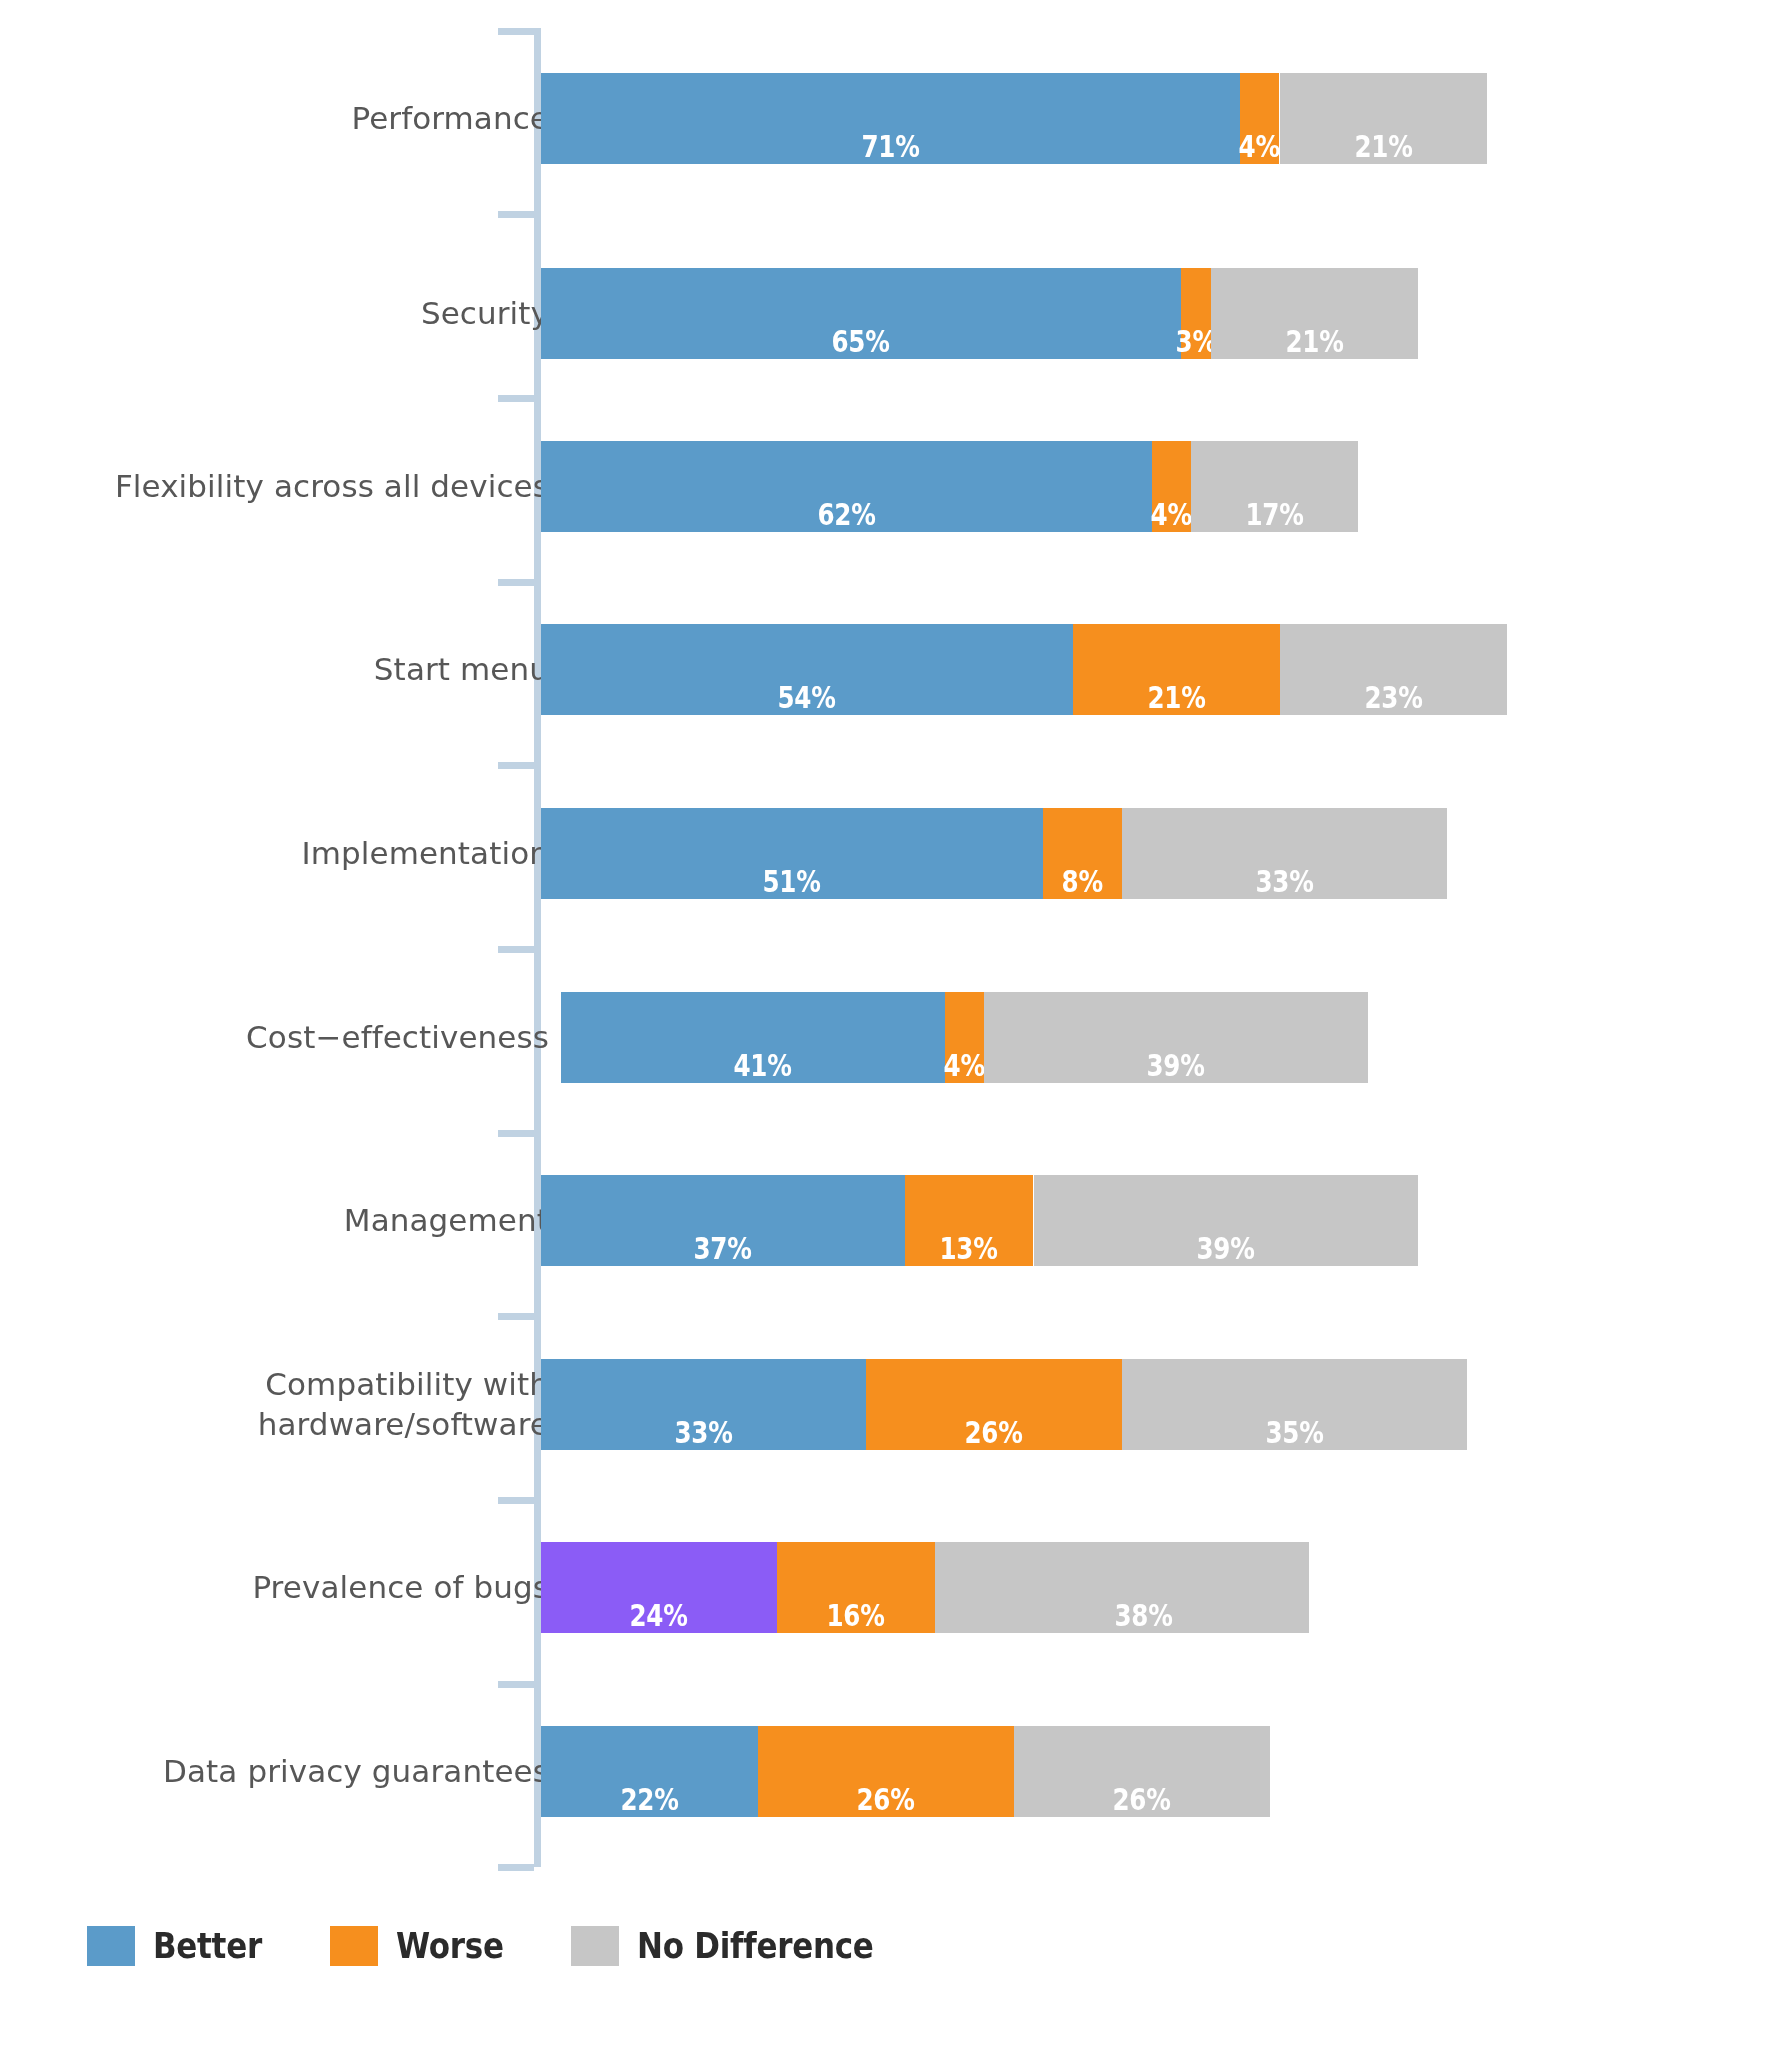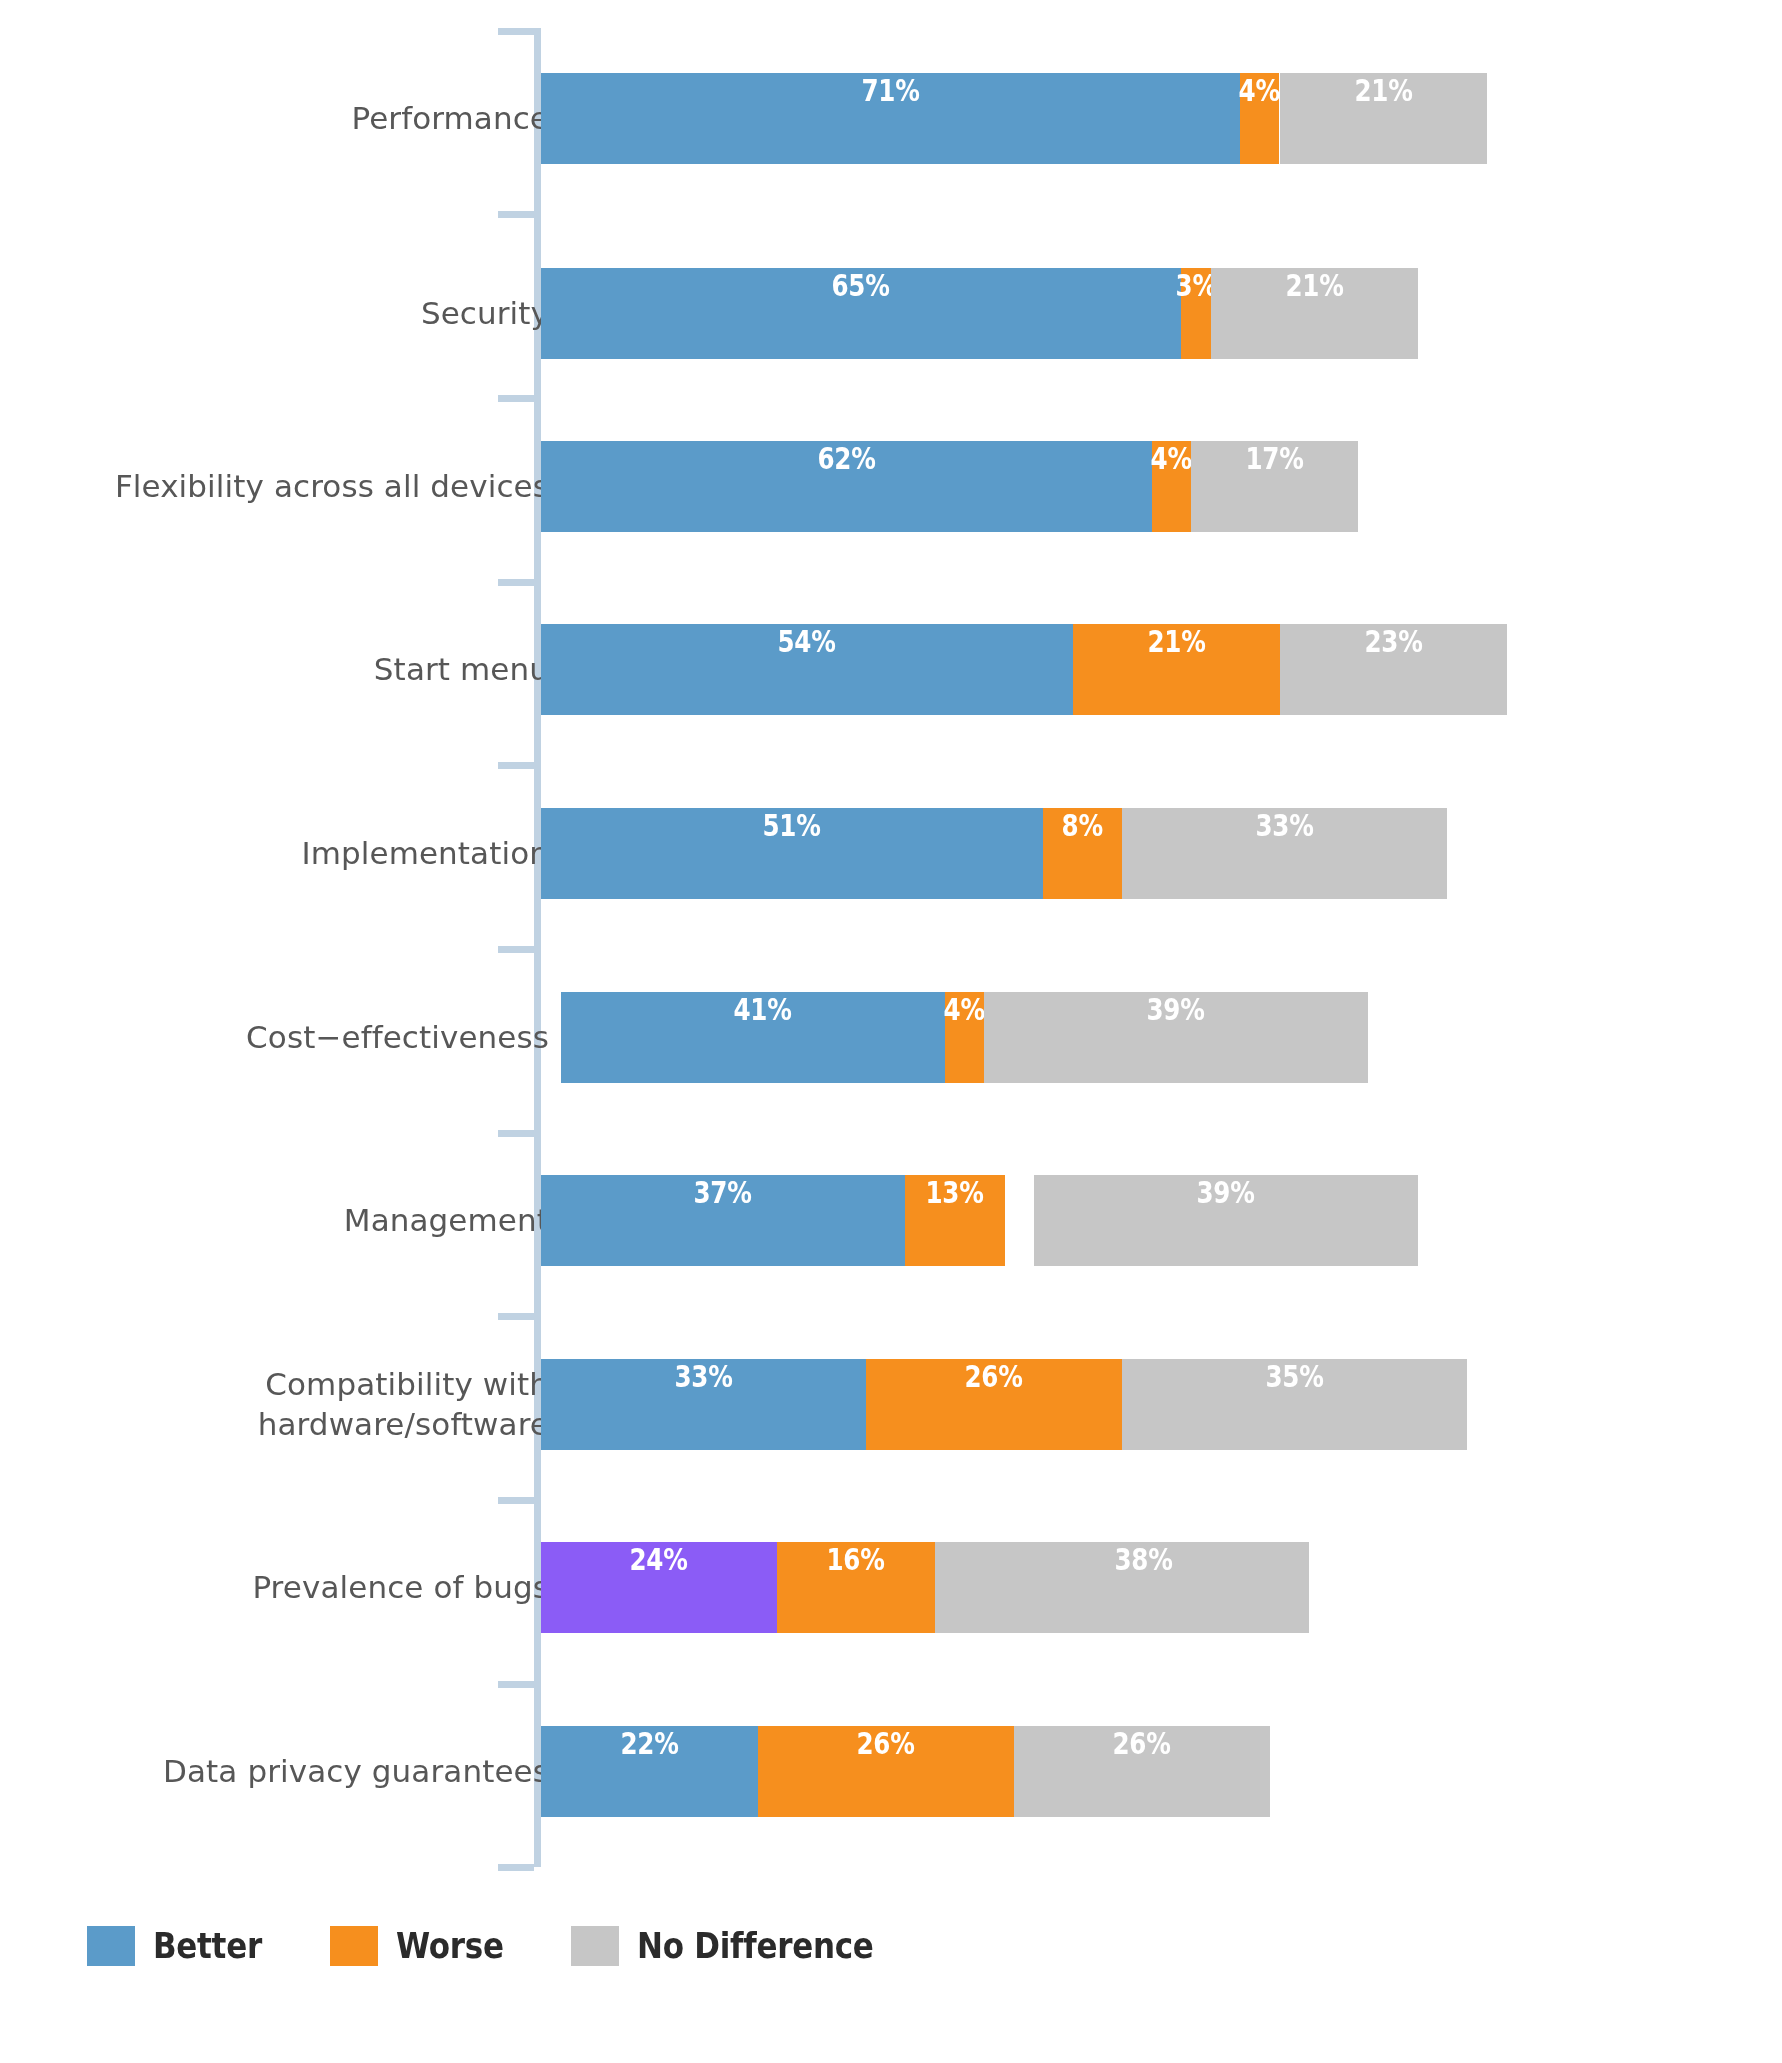--- a/index.html
+++ b/index.html
@@ -76,21 +76,21 @@
     position: absolute;
     left: 541px;
     height: 100%;
   }
 
   .seg {
     position: absolute;
     top: 0;
     height: 100%;
     display: flex;
-    align-items: flex-start;
+    align-items: flex-end;
     justify-content: center;
     box-sizing: border-box;
   }
 
   .seg-label {
     color: #ffffff;
     font-family: "DejaVu Sans", sans-serif;
     font-weight: bold;
     font-size: 30px;
     letter-spacing: -0.2px;
@@ -230,21 +230,21 @@
               <span class="seg-label">39%</span>
             </div>
           </div>
         </div>
         <div class="row" style="top: 1175px; height: 91px;">
           <div class="cat-label">Management</div>
           <div class="bars" style="width: 990px;">
             <div class="seg" style="left: 0px; width: 364px; background: rgb(91, 155, 201);">
               <span class="seg-label">37%</span>
             </div>
-            <div class="seg" style="left: 364px; width: 100px; background: rgb(246, 143, 30);">
+            <div class="seg" style="left: 364px; width: 128px; background: rgb(246, 143, 30);">
               <span class="seg-label">13%</span>
             </div>
             <div class="seg" style="left: 493px; width: 384px; background: rgb(198, 198, 198);">
               <span class="seg-label">39%</span>
             </div>
           </div>
         </div>
         <div class="row" style="top: 1359px; height: 91px;">
           <div class="cat-label">Compatibility with
 hardware/software</div>

